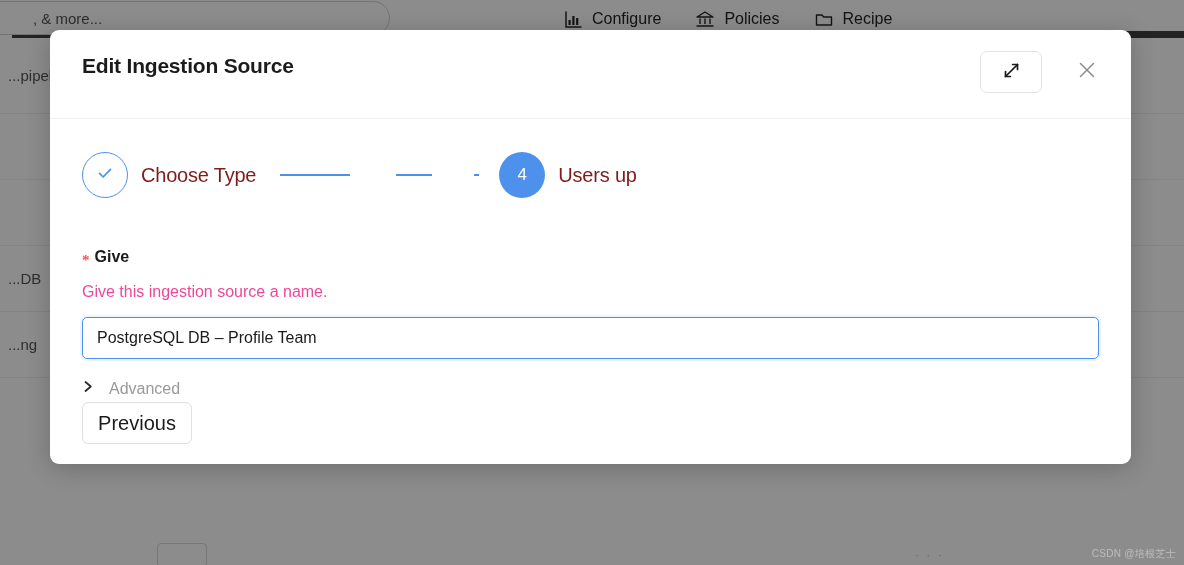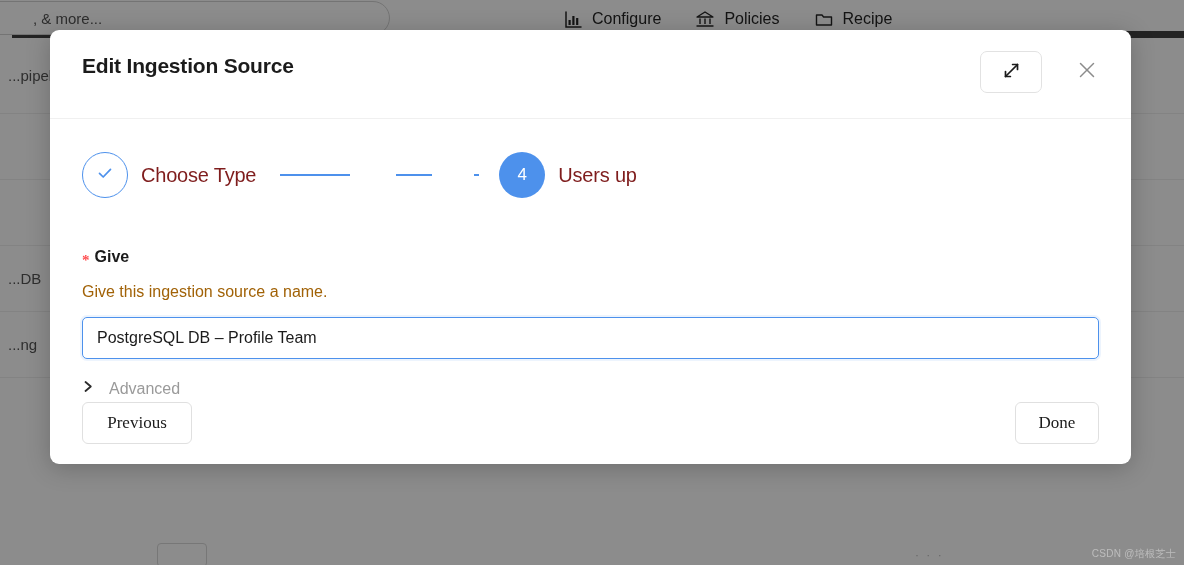--- a/index.html
+++ b/index.html
@@ -245,21 +245,21 @@
     color: #ff4d4f;
     font-size: 15px;
     font-family: "Liberation Serif", serif;
     position: relative;
     top: 3px;
   }
 
   .field-desc {
     margin-top: 17px;
     font-size: 16px;
-    color: #a16207;
+    color: #ec4899;
   }
 
   .name-input {
     margin-top: 16px;
     width: 1017px;
     height: 42px;
     border: 1.4px solid #4d91ec;
     border-radius: 5px;
     padding: 16px 14px;
     font-size: 16px;
@@ -292,23 +292,23 @@
     width: 1081px;
     height: 78px;
   }
 
   .btn {
     position: absolute;
     height: 42px;
     border: 1px solid #e0e0e0;
     border-radius: 6px;
     background: #ffffff;
-    font-size: 17px;
+    font-size: 20px;
     color: #1b1b1b;
-    font-family: Liberation Serif, serif;
+    font-family: Liberation Sans, sans-serif;
     cursor: pointer;
     display: flex;
     align-items: center;
     justify-content: center;
   }
 
   .btn-prev { left: 32px; top: 16px; width: 110px; }
   .btn-done { right: 32px; top: 16px; width: 84px; }
 
   
@@ -467,18 +467,17 @@
           <polyline points="3.5,3 8.8,7.5 3.5,12" fill="none" stroke="#2b2b2b" stroke-width="1.8" stroke-linecap="round" stroke-linejoin="round"></polyline>
         </svg>
       </span>
       <span class="advanced-label">Advanced</span>
     </div>
 
   </div>
 
   <div class="modal-footer">
     <button class="btn btn-prev">Previous</button>
-    <button class="btn btn-done">Done</button>
   </div>
 
 </div>
 
 <div class="watermark">CSDN @培根芝士</div>
 
 </body></html>

